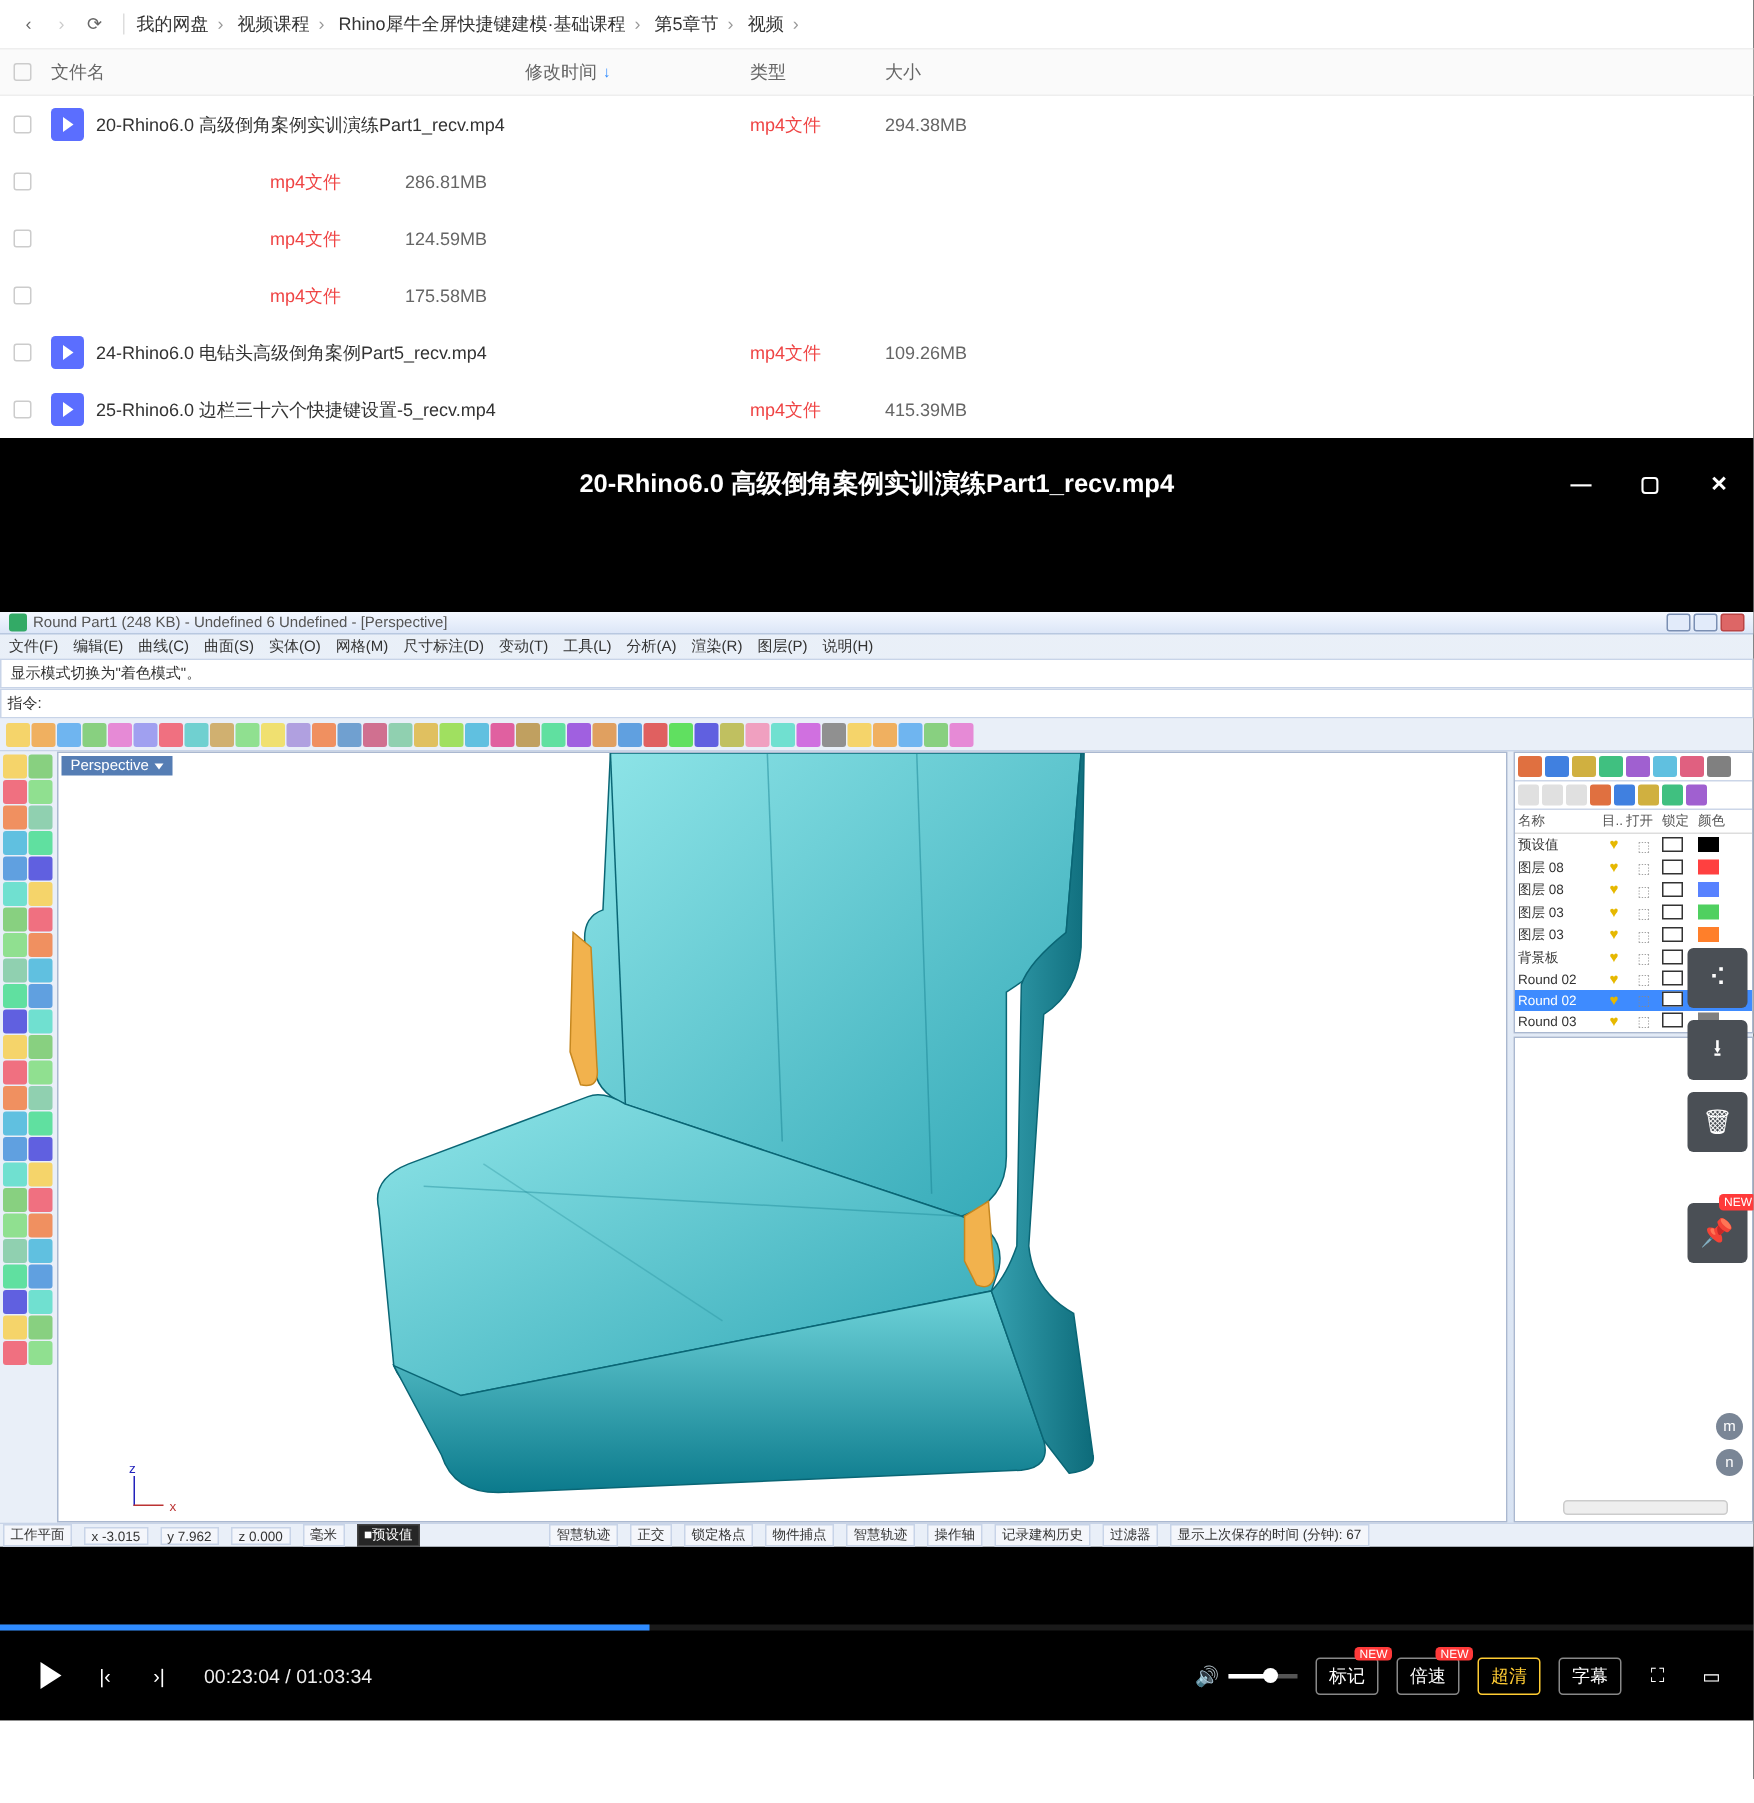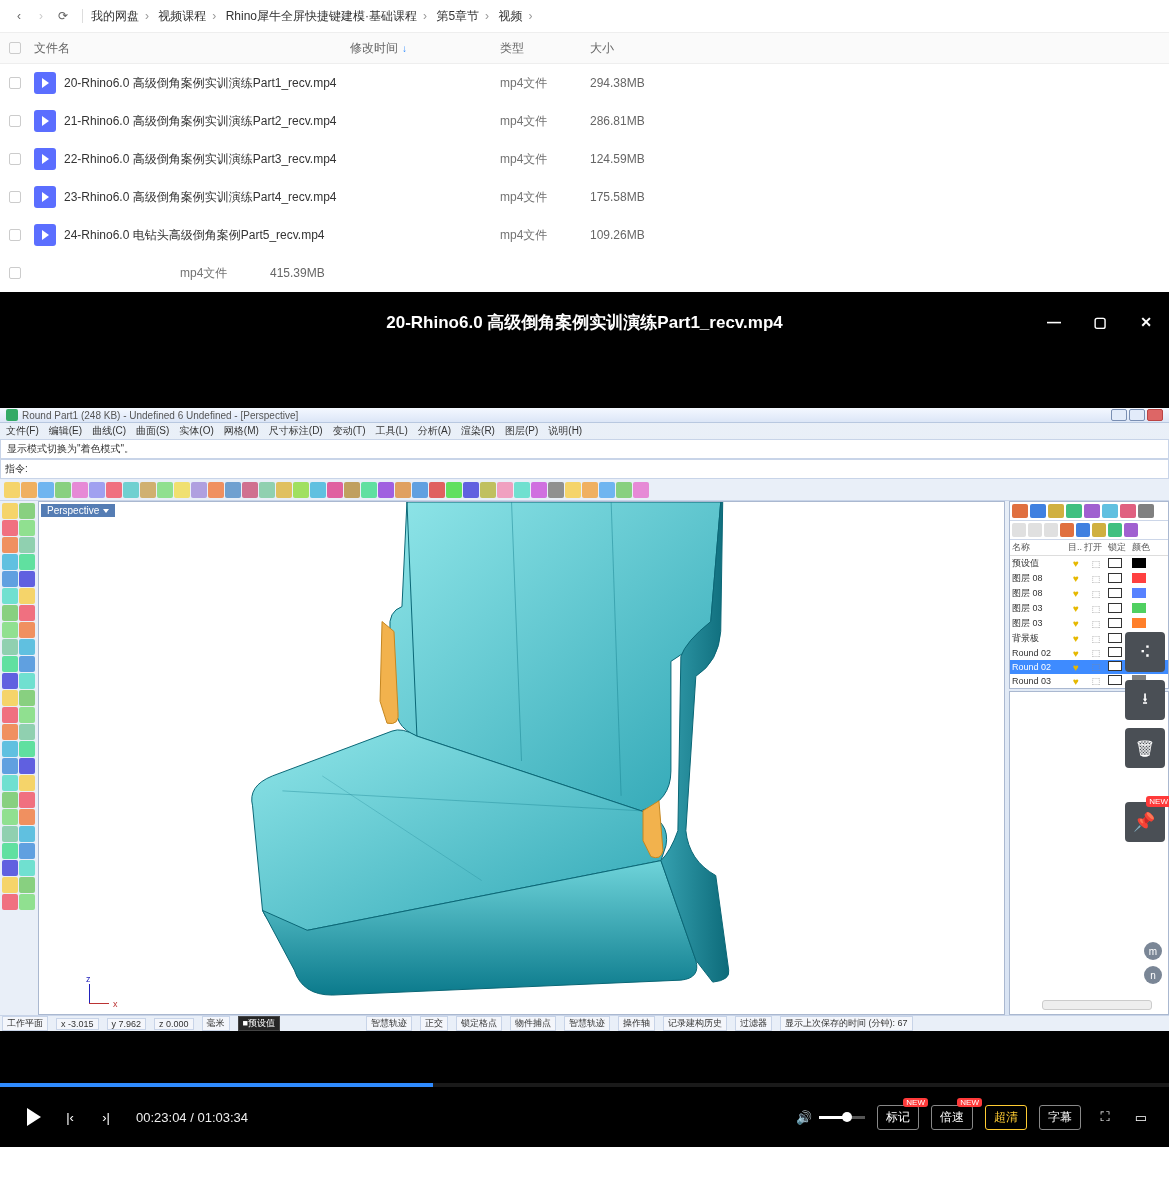--- a/index.html
+++ b/index.html
@@ -19,21 +19,21 @@
 .tbl-head .c1 { width:320px; padding-left:4px; }
 .tbl-head .c2 { width:150px; display:flex; align-items:center; gap:4px; }
 .tbl-head .c2 .sort-icon { color:#2f8bff; font-size:10px; }
 .tbl-head .c3 { width:90px; }
 .tbl-head .c4 { width:120px; }
 
 .file-row { height:38px; display:flex; align-items:center; font-size:12px; color:#333; }
 .file-row .c0 { width:30px; display:flex; justify-content:center; }
 .file-row .c1 { width:320px; display:flex; align-items:center; gap:8px; padding-left:4px; }
 .file-row .c2 { width:150px; }
-.file-row .c3 { width:90px; color:#737373; }
+.file-row .c3 { width:90px; color:#ef4444; }
 .file-row .c4 { width:120px; color:#666; }
 .chk { width:12px; height:12px; border:1px solid #ccc; border-radius:2px; display:inline-block; cursor:pointer; }
 .vicon { width:22px; height:22px; background:#5b6eff; border-radius:3px; position:relative; flex-shrink:0; }
 .vicon::after { content:""; position:absolute; left:8px; top:6px; width:0; height:0; border-left:7px solid #fff; border-top:5px solid transparent; border-bottom:5px solid transparent; }
 
 
 .player { background:#000; width:100%; }
 .titlebar { height:60px; display:flex; align-items:center; justify-content:center; color:#fff; font-size:17px; font-weight:600; position:relative; }
 .winctl { position:absolute; right:0; top:0; height:60px; display:flex; }
 .winctl div { width:46px; display:flex; align-items:center; justify-content:center; color:#fff; font-size:14px; cursor:pointer; }
@@ -157,67 +157,59 @@
         <span>20-Rhino6.0 高级倒角案例实训演练Part1_recv.mp4</span>
       </div>
       <div class="c2"></div>
       <div class="c3">mp4文件</div>
       <div class="c4">294.38MB</div>
     </div>
     <div class="file-row">
       <div class="c0">
         <span class="chk"></span>
       </div>
-      <div class="c1">
-        <span class="vicon"></span>
-        <span>21-Rhino6.0 高级倒角案例实训演练Part2_recv.mp4</span>
-      </div>
       <div class="c2"></div>
       <div class="c3">mp4文件</div>
       <div class="c4">286.81MB</div>
     </div>
     <div class="file-row">
       <div class="c0">
         <span class="chk"></span>
       </div>
-      <div class="c1">
-        <span class="vicon"></span>
-        <span>22-Rhino6.0 高级倒角案例实训演练Part3_recv.mp4</span>
-      </div>
       <div class="c2"></div>
       <div class="c3">mp4文件</div>
       <div class="c4">124.59MB</div>
     </div>
     <div class="file-row">
       <div class="c0">
         <span class="chk"></span>
       </div>
-      <div class="c1">
-        <span class="vicon"></span>
-        <span>23-Rhino6.0 高级倒角案例实训演练Part4_recv.mp4</span>
-      </div>
       <div class="c2"></div>
       <div class="c3">mp4文件</div>
       <div class="c4">175.58MB</div>
     </div>
     <div class="file-row">
       <div class="c0">
         <span class="chk"></span>
       </div>
       <div class="c1">
         <span class="vicon"></span>
         <span>24-Rhino6.0 电钻头高级倒角案例Part5_recv.mp4</span>
       </div>
       <div class="c2"></div>
       <div class="c3">mp4文件</div>
       <div class="c4">109.26MB</div>
     </div>
     <div class="file-row">
       <div class="c0">
         <span class="chk"></span>
+      </div>
+      <div class="c1">
+        <span class="vicon"></span>
+        <span>25-Rhino6.0 边栏三十六个快捷键设置-5_recv.mp4</span>
       </div>
       <div class="c2"></div>
       <div class="c3">mp4文件</div>
       <div class="c4">415.39MB</div>
     </div>
   </div>
 
 <div class="player" style="position:relative;">
   <div class="titlebar">
     <span>20-Rhino6.0 高级倒角案例实训演练Part1_recv.mp4</span>

